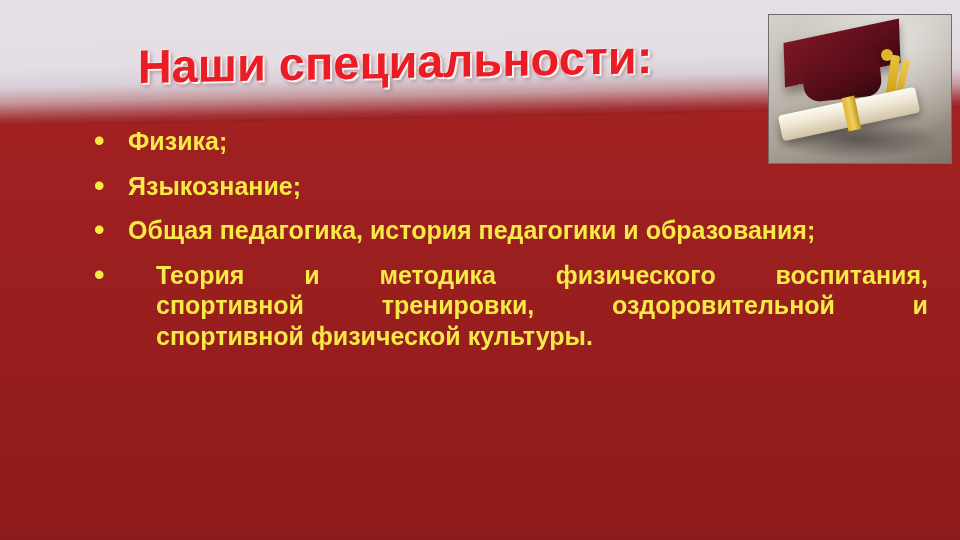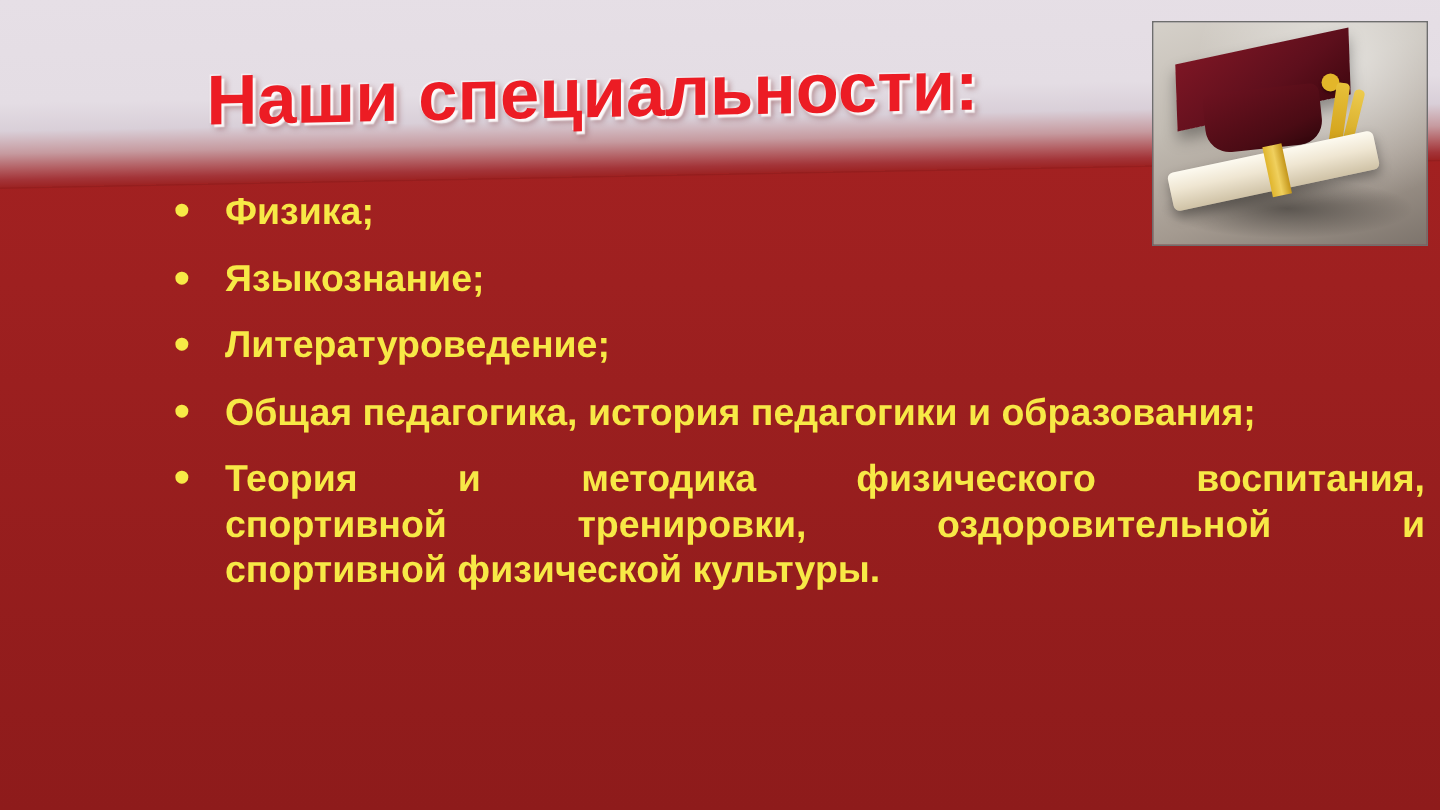--- a/index.html
+++ b/index.html
@@ -151,21 +151,21 @@
     position: absolute;
     left: 4px;
     top: 104px;
     width: 170px;
     height: 40px;
     background: radial-gradient(ellipse at center, rgba(0,0,0,0.42) 0%, rgba(0,0,0,0.0) 70%);
   }
   
   .content {
     position: absolute;
-    left: 102px;
+    left: 80px;
     top: 126px;
     width: 840px;
   }
   ul.bullets {
     list-style: none;
     margin: 0;
     padding: 0;
   }
   ul.bullets li {
     position: relative;
@@ -184,20 +184,21 @@
     color: #f7e946;
     font-size: 30px;
     line-height: 1.15;
   }
   li.justified {
     text-align: justify;
     width: 800px;
   }
   li.justified > span {
     display: block;
+    margin-left: 28px;
   }
   .line-j {
     display: block;
     text-align: justify;
     text-align-last: justify;
   }
   .line-last {
     display: block;
     text-align: left;
   }
@@ -223,21 +224,20 @@
     <div class="tassel2"></div>
     <div class="diploma">
       <div class="ribbon"></div>
     </div>
   </div>
 
   <div class="content">
     <ul class="bullets">
       <li>Физика;</li>
       <li>Языкознание;</li>
-      <li>Литературоведение;</li>
       <li>Общая педагогика, история педагогики и образования;</li>
       <li class="justified">
         <span class="line-j">Теория и методика физического воспитания,</span>
         <span class="line-j">спортивной тренировки, оздоровительной и</span>
         <span class="line-last">спортивной физической культуры.</span>
       </li>
     </ul>
   </div>
 
 </div>

